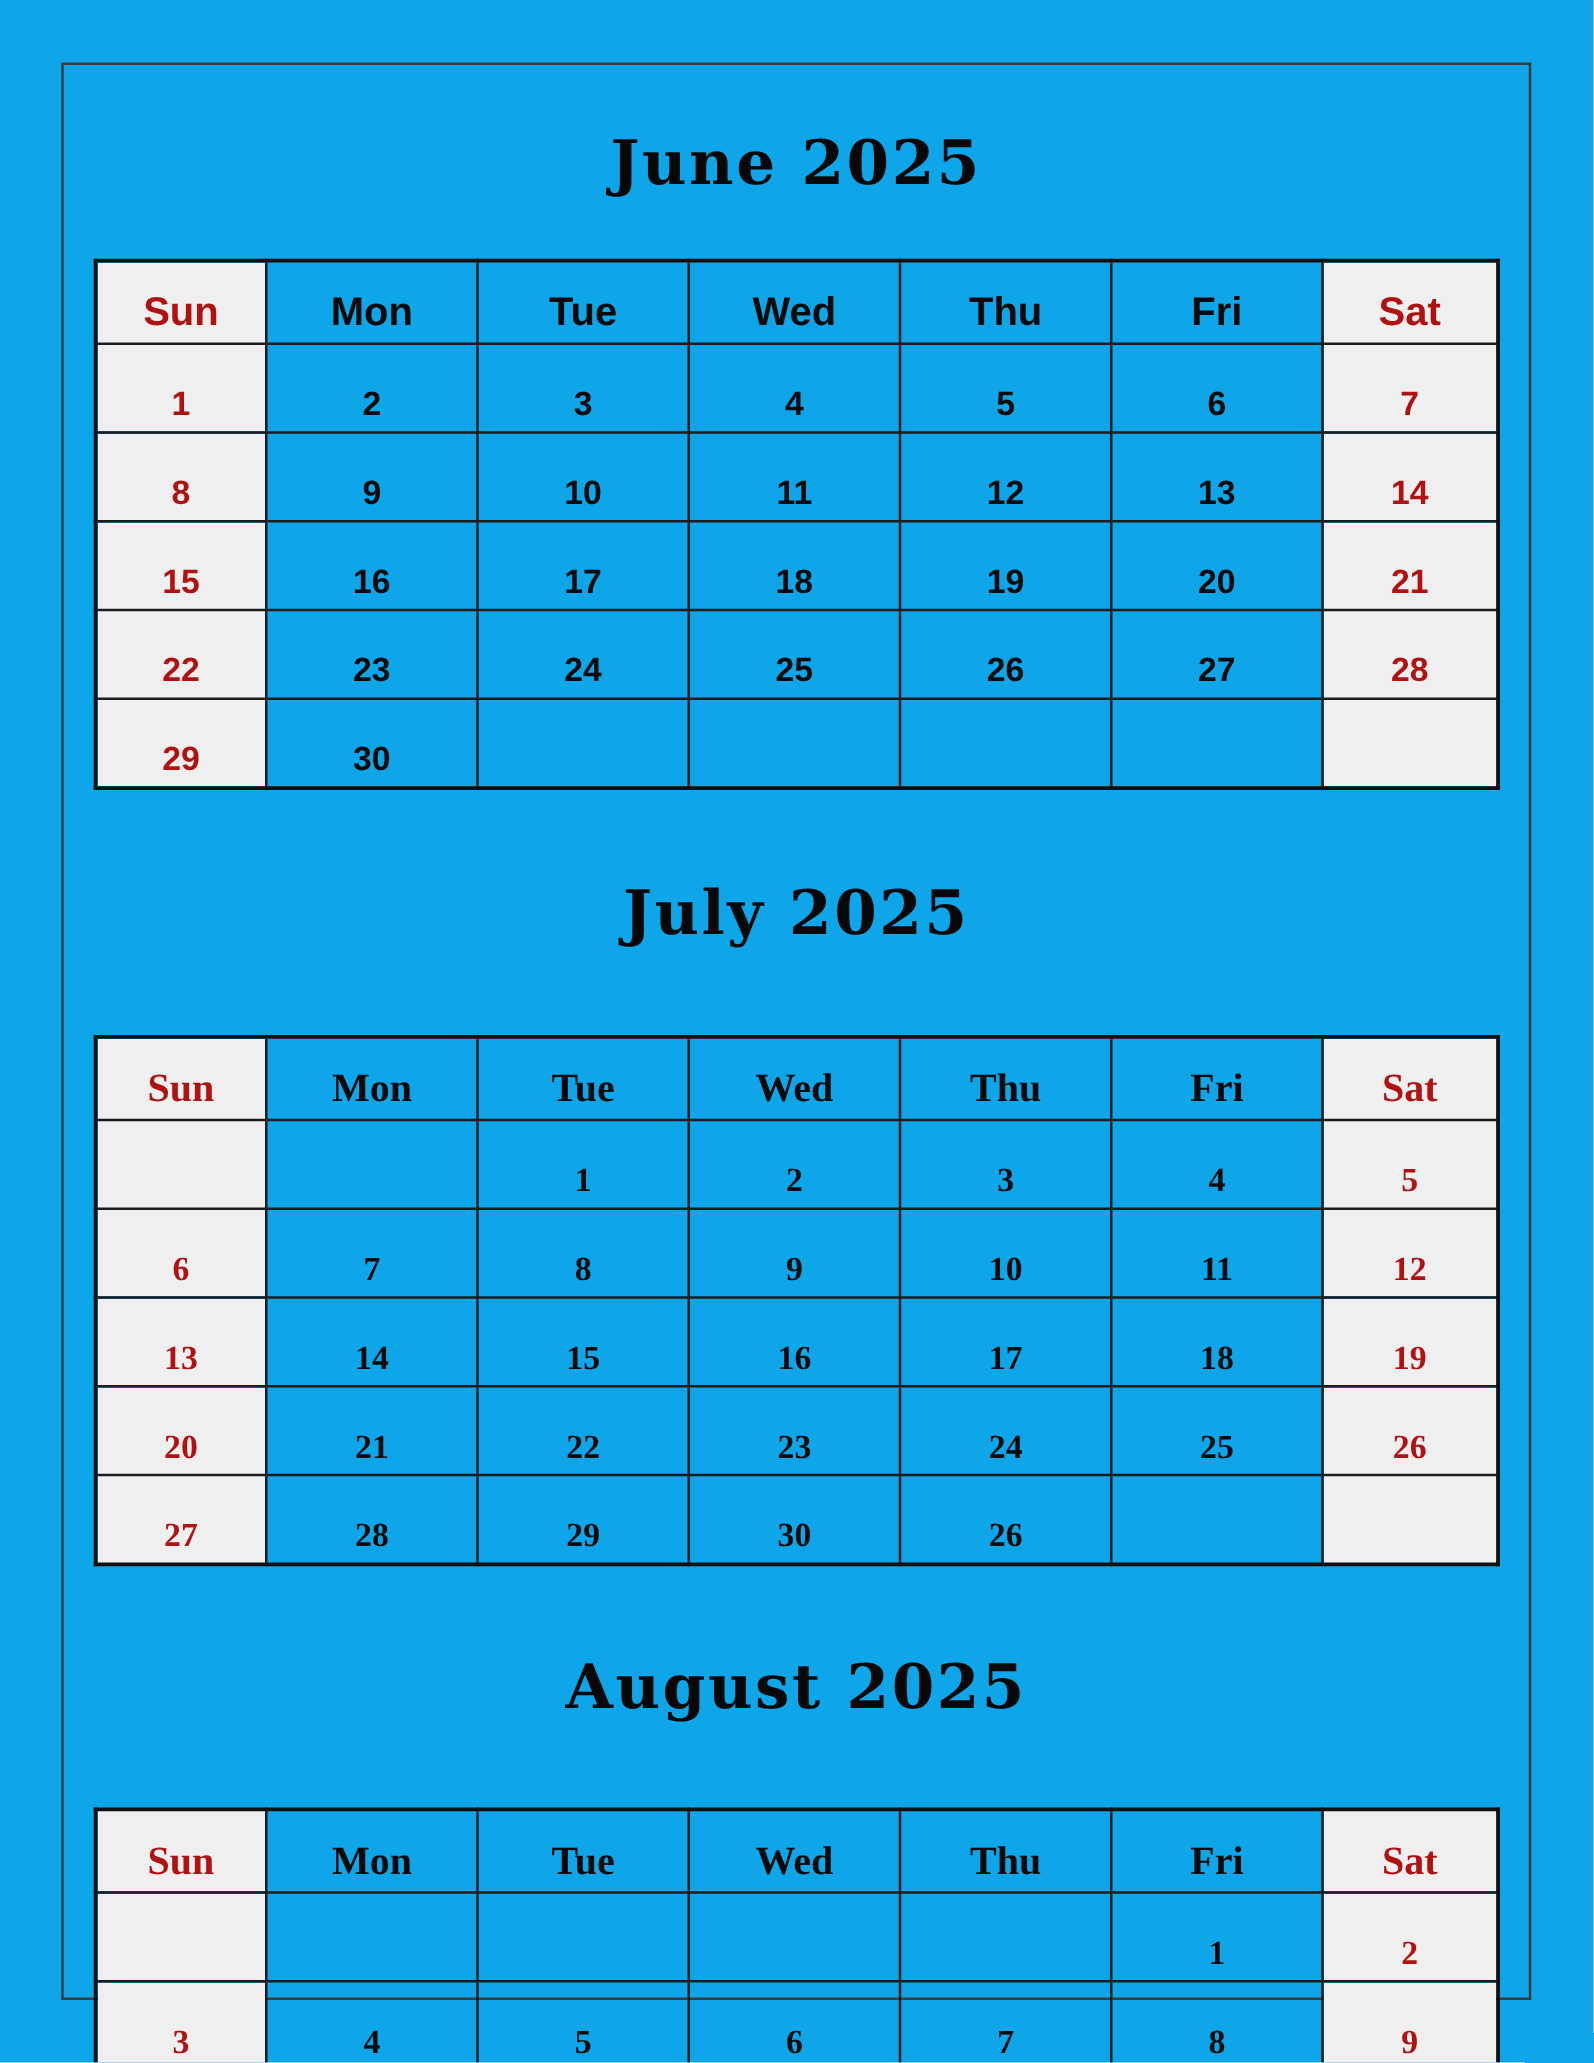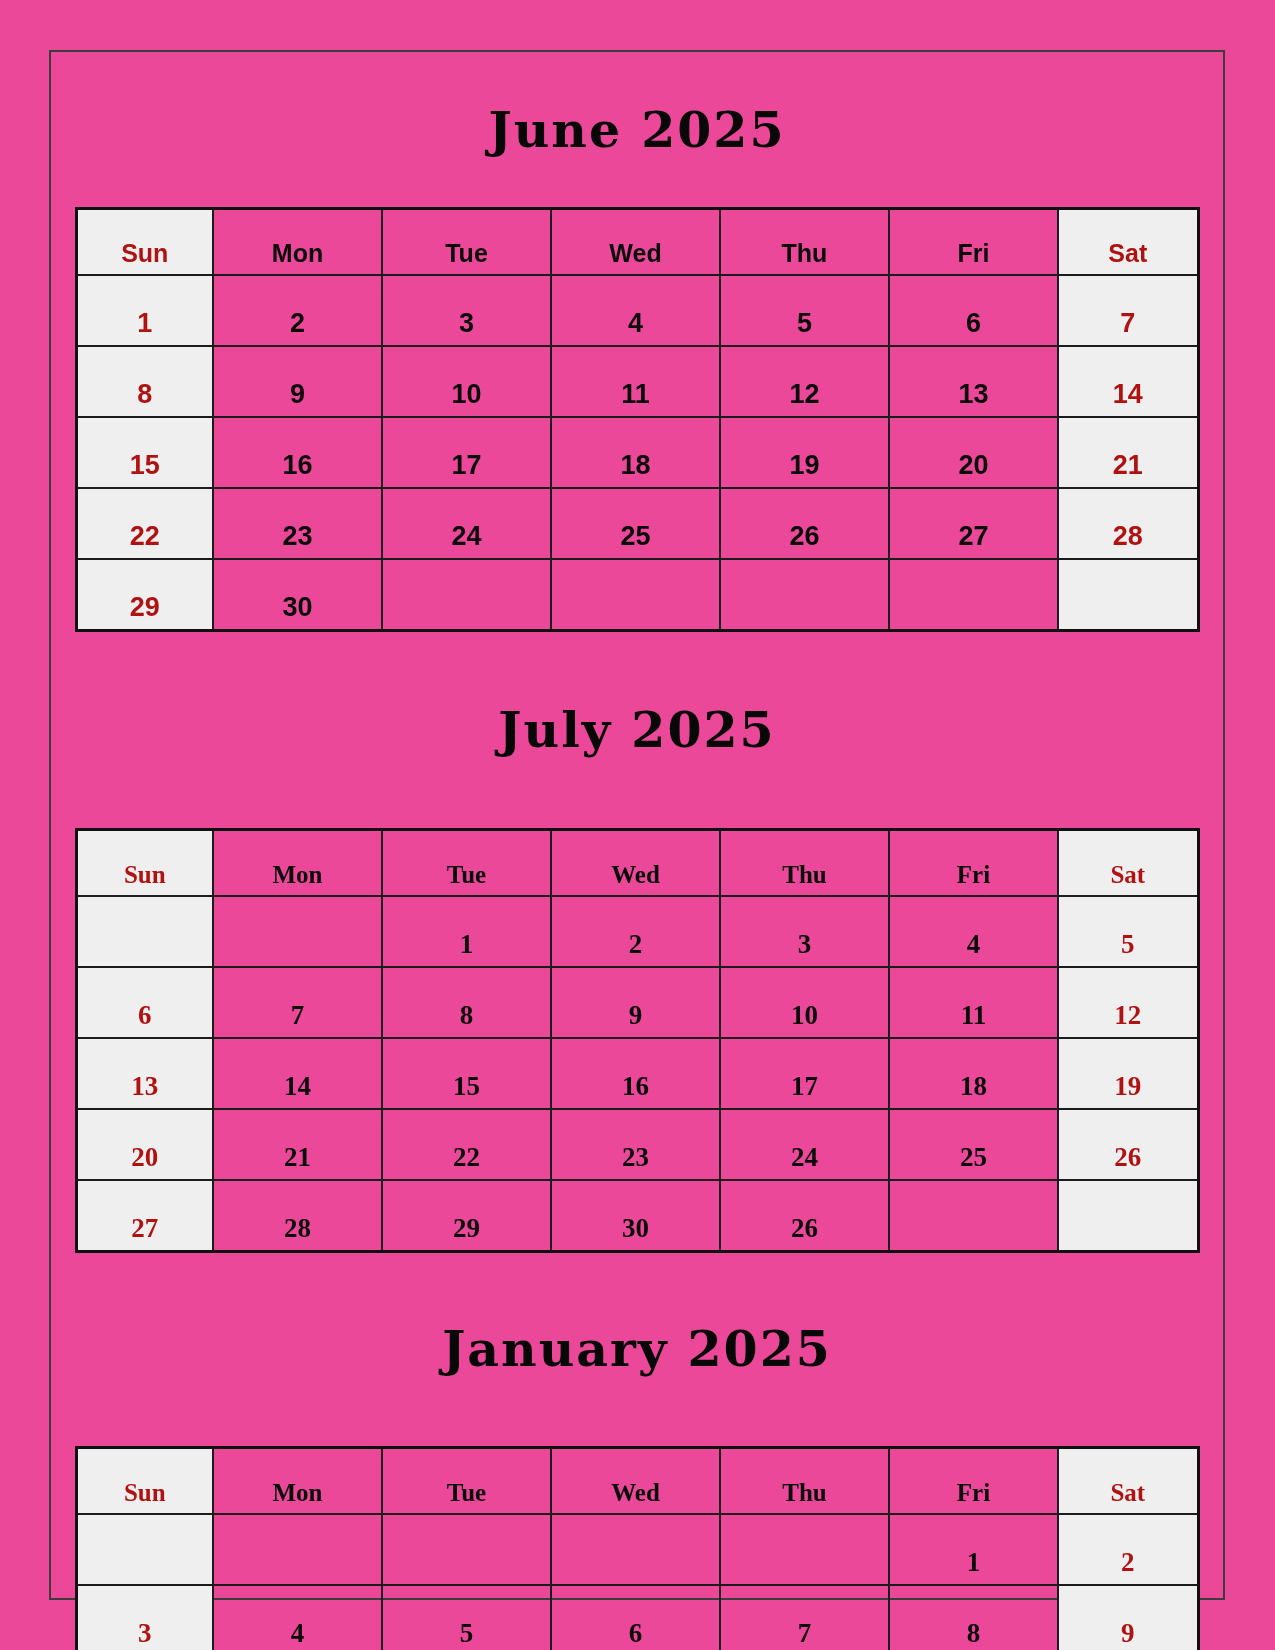--- a/index.html
+++ b/index.html
@@ -5,21 +5,21 @@
   :root{
     --accent-red:#b01212;
     --weekend-bg:#f0efef;
     --link-blue:#1a1acc;
     --grid:#1c1c1c;
   }
   html,body{margin:0;padding:0;background:#ffffff;}
   .page{
     position:relative;
     width:1275px;height:1650px;
-    background:#ec4899;
+    background:#0ea5e9;
     font-family:"Liberation Serif", serif;
     overflow:hidden;
   }
   .frame{
     position:absolute;left:49px;top:50px;
     width:1176px;height:1550px;
     border:2px solid #3c3c3c;
     box-sizing:border-box;
   }
   .month-title{
@@ -45,21 +45,21 @@
   table.cal col.c-sat{width:140px;}
   table.cal th, table.cal td{
     border:2px solid var(--grid);
     text-align:center;
     vertical-align:bottom;
     font-weight:bold;
     color:#0a0a0a;
     padding:0 0 6px 0;
     overflow:hidden;
   }
-  table.cal th{height:58px;font-size:25px;}
+  table.cal th{height:58px;font-size:32px;}
   table.cal td{height:63px;font-size:27px;}
   table.cal .weekend{
     background:var(--weekend-bg);
     color:var(--accent-red);
   }
   table.font-sans th, table.font-sans td{font-family:"Liberation Sans", sans-serif;}
   table.font-serif th, table.font-serif td{font-family:"Liberation Serif", serif;}
 </style>
 </head>
 <body>
@@ -207,21 +207,21 @@
               <td>30</td>
               <td>26</td>
               <td></td>
               <td class="weekend"></td>
             </tr>
           </tbody>
         </table>
     </section>
 
     <section class="month">
-      <h2 class="month-title title-august">January 2025</h2>
+      <h2 class="month-title title-august">August 2025</h2>
       <table class="cal font-serif">
         <colgroup>
           <col class="c-sun">
             <col class="c-mid">
             <col class="c-mid">
             <col class="c-mid">
           <col class="c-mid">
             <col class="c-mid">
             <col class="c-sat">
         </colgroup>

